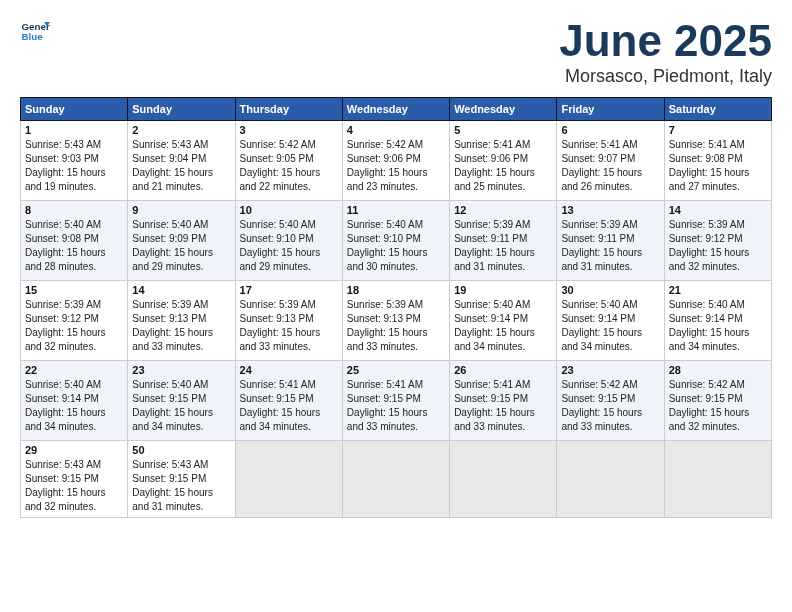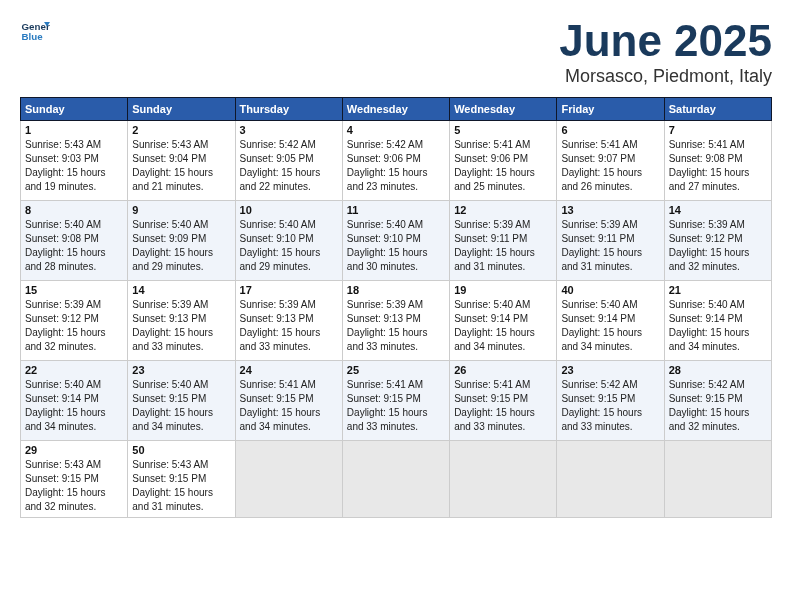--- a/index.html
+++ b/index.html
@@ -251,21 +251,21 @@
 and 33 minutes.</div>
           </td>
           <td>
             <span class="day-num">19</span>
             <div class="day-info" style="white-space: pre-line;">Sunrise: 5:40 AM
 Sunset: 9:14 PM
 Daylight: 15 hours
 and 34 minutes.</div>
           </td>
           <td>
-            <span class="day-num">40</span>
+            <span class="day-num">30</span>
             <div class="day-info" style="white-space: pre-line;">Sunrise: 5:40 AM
 Sunset: 9:14 PM
 Daylight: 15 hours
 and 34 minutes.</div>
           </td>
           <td>
             <span class="day-num">21</span>
             <div class="day-info" style="white-space: pre-line;">Sunrise: 5:40 AM
 Sunset: 9:14 PM
 Daylight: 15 hours

